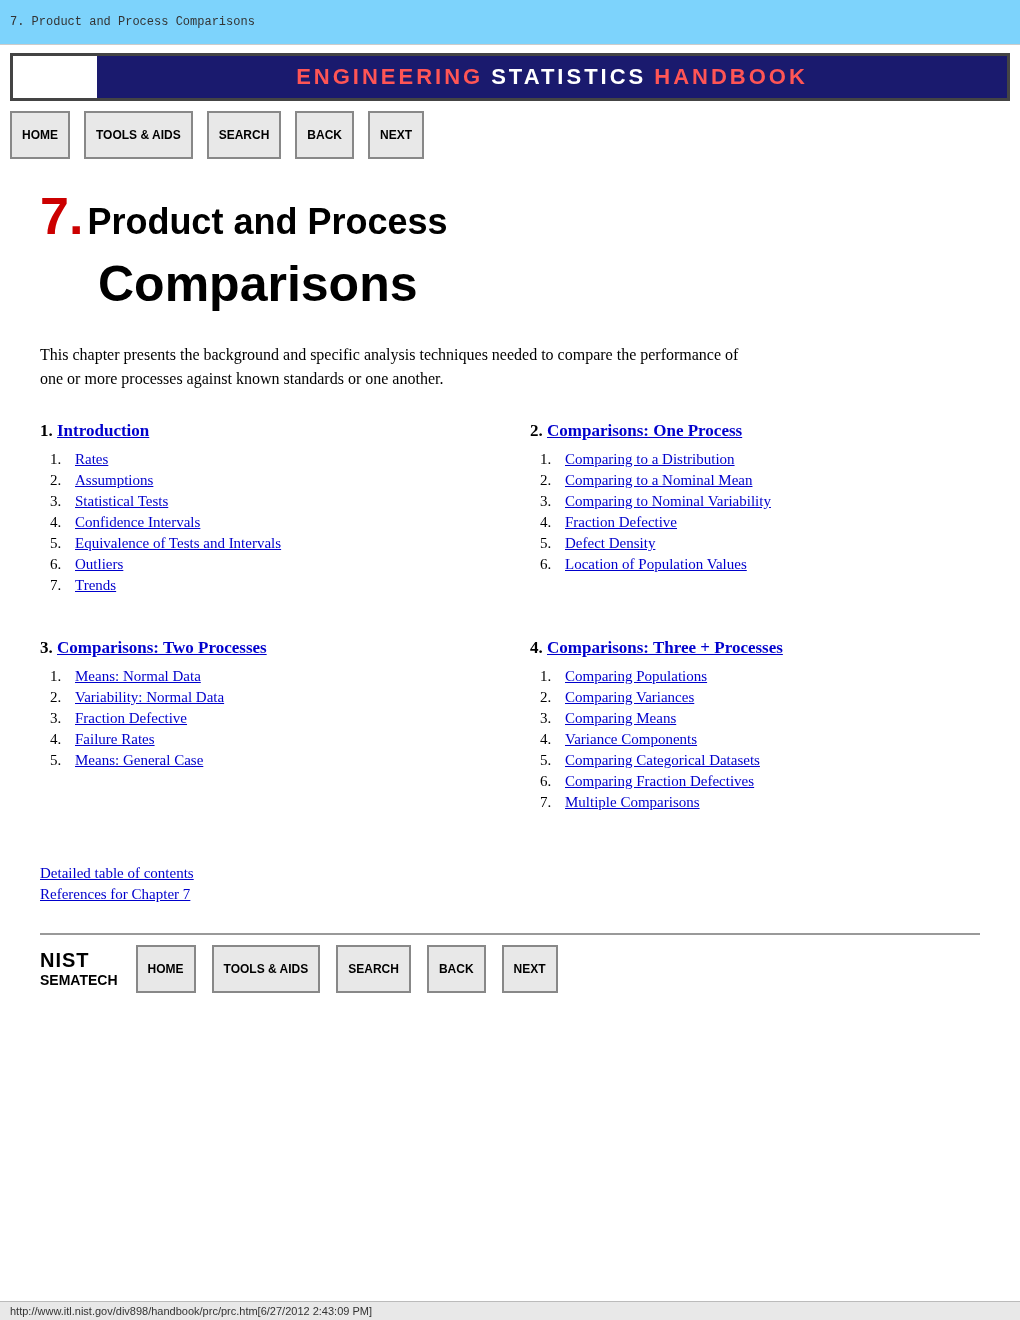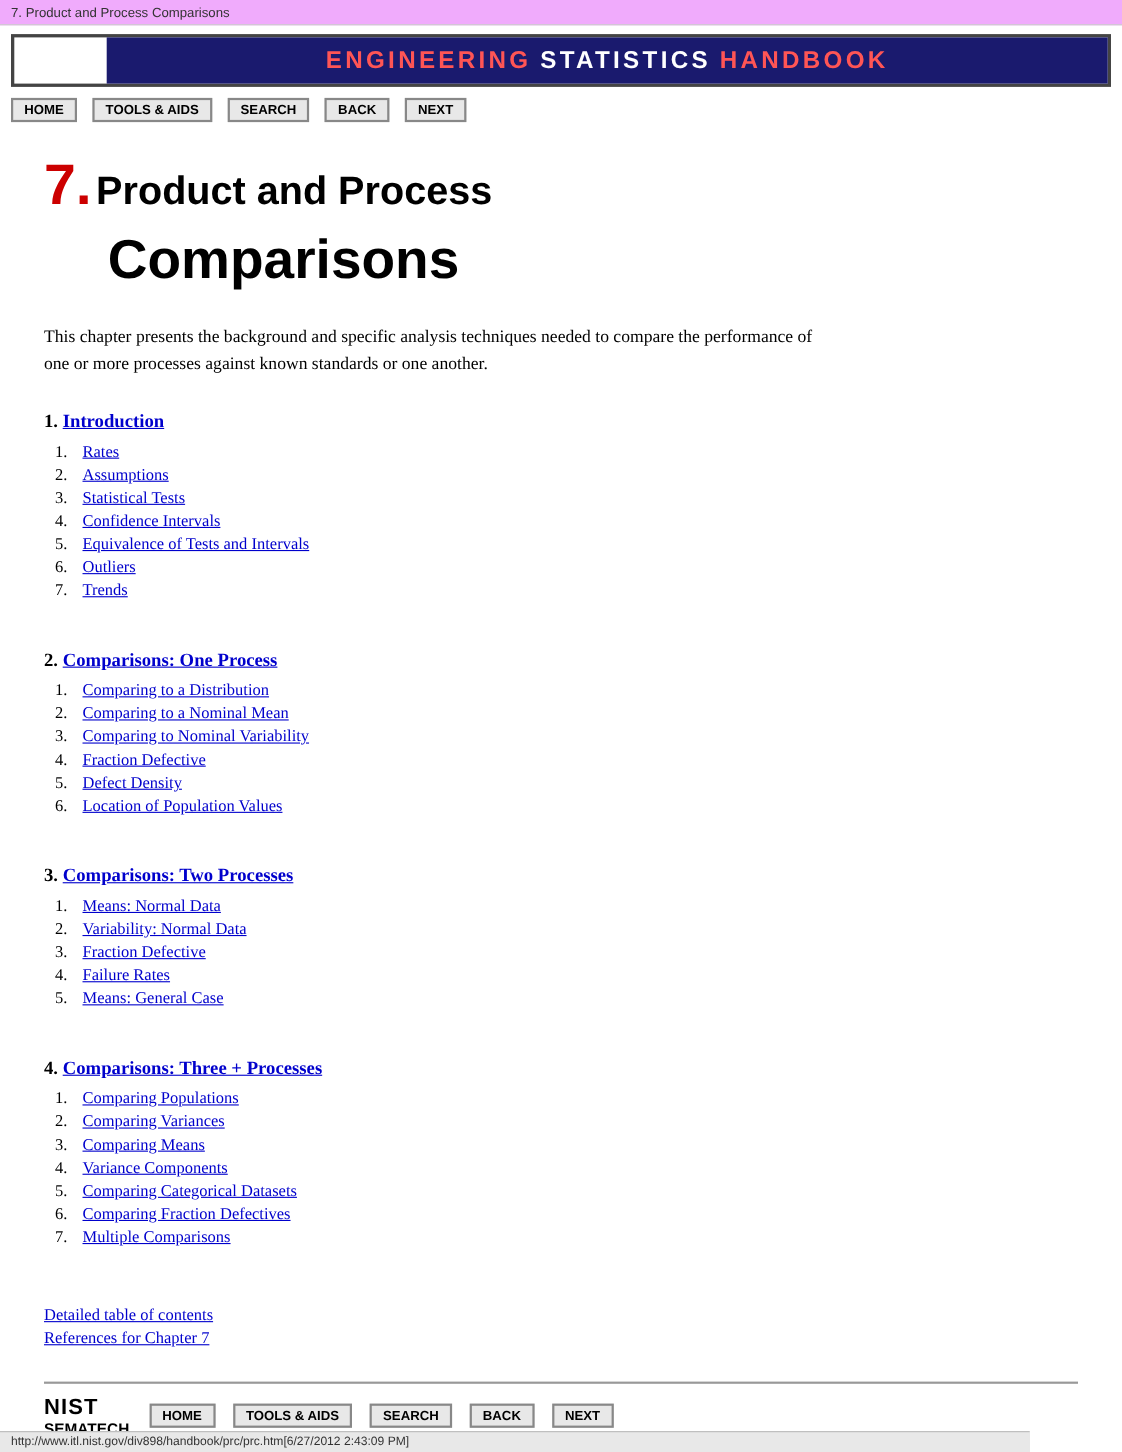--- a/index.html
+++ b/index.html
@@ -8,34 +8,34 @@
       font-size: 16px;
       background: #fff;
       color: #000;
       width: 1020px;
       min-height: 1320px;
     }
     a { color: #0000cc; text-decoration: underline; }
 
     
     .browser-title-bar {
-      background: #f0abfc;
-      padding: 4px 10px;
+      background: #7dd3fc;
+      padding: 15px 10px;
       font-size: 12px;
-      font-family: Liberation Sans, sans-serif;
+      font-family: Liberation Mono, monospace;
       border-bottom: 1px solid #ccc;
       color: #333;
     }
     .nav-btn {
       border: 2px solid #888;
       background: #e8e8e8;
       font-family: Arial, sans-serif;
       font-size: 12px;
       font-weight: bold;
-      padding: 2px 10px;
+      padding: 15px 10px;
       cursor: pointer;
       color: #000;
       text-decoration: none;
       display: inline-block;
       margin-right: 8px;
     }
 
     
     .main-content {
       padding: 20px 40px 40px 40px;
@@ -70,21 +70,21 @@
     .description {
       font-size: 16px;
       line-height: 1.5;
       margin-bottom: 30px;
       max-width: 700px;
     }
 
     
     .toc-grid {
       display: grid;
-      grid-template-columns: 1fr;
+      grid-template-columns: 1fr 1fr;
       gap: 20px 40px;
       margin-bottom: 30px;
     }
     .toc-section {
       margin-bottom: 20px;
     }
     .toc-section-title {
       font-size: 17px;
       font-weight: bold;
       margin-bottom: 10px;
@@ -128,21 +128,21 @@
     .url-bar {
       background: #e8e8e8;
       border-top: 1px solid #bbb;
       padding: 3px 10px;
       font-family: Arial, sans-serif;
       font-size: 11px;
       color: #333;
       position: fixed;
       bottom: 0;
       left: 0;
-      width: 936px;
+      width: 1020px;
     }
   </style>
 </head>
 <body>
 
 <div class="browser-title-bar">
   <span>7. Product and Process Comparisons</span>
 </div>
 
 <div style="margin: 8px 10px; border: 3px solid #444; display: flex; align-items: center;">

